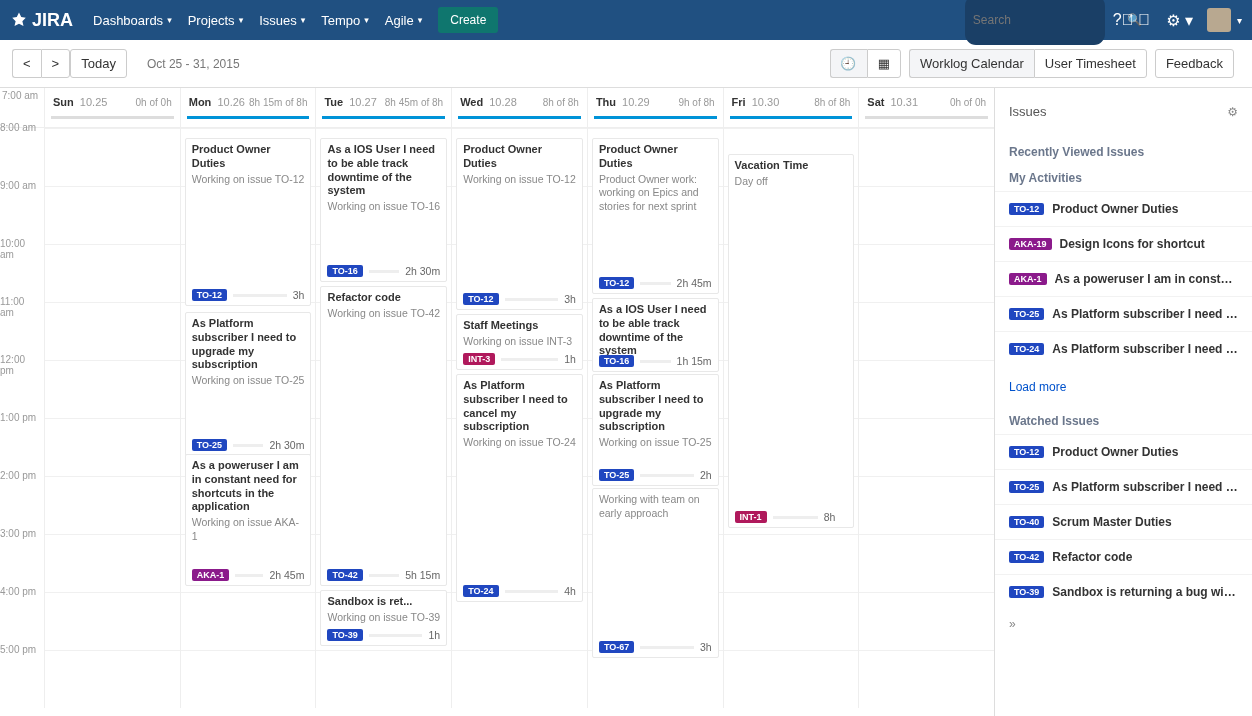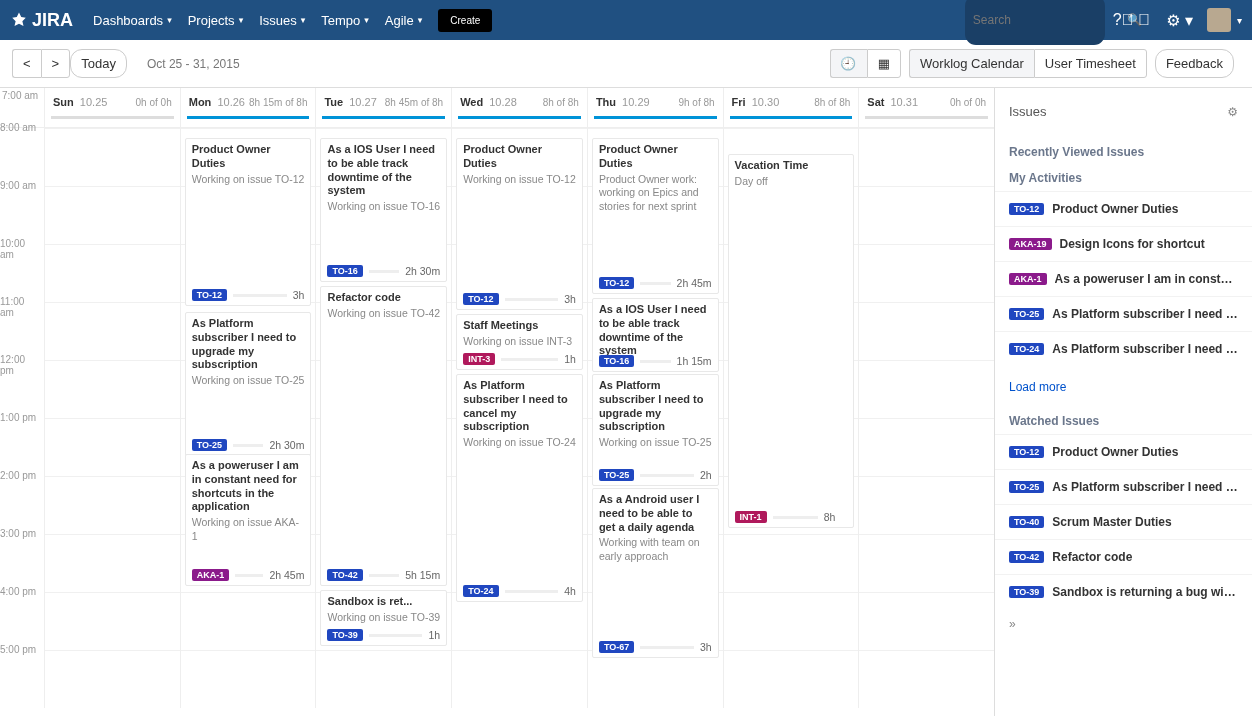--- a/index.html
+++ b/index.html
@@ -2,29 +2,29 @@
 <html><head>
 <meta charset="utf-8">
 <style>
 * { box-sizing: border-box; margin: 0; padding: 0; }
 body { font-family: Arial, Helvetica, sans-serif; font-size: 12px; color: #333; background: #fff; }
 .topnav { background: #205081; height: 40px; display: flex; align-items: center; padding: 0 10px; color: #fff; }
 .logo { font-weight: bold; font-size: 18px; display: flex; align-items: center; margin-right: 12px; }
 .logo svg { margin-right: 4px; }
 .nav-item { color: #fff; padding: 0 8px; font-size: 13px; display: flex; align-items: center; cursor: pointer; height: 40px; }
 .nav-item .caret { margin-left: 4px; font-size: 9px; }
-.create-btn { background: #000000; border-radius: 3px; padding: 6px 12px; margin-left: 8px; cursor: pointer; font-size: 10px; }
+.create-btn { background: #0f766e; border-radius: 3px; padding: 6px 12px; margin-left: 8px; cursor: pointer; font-size: 12px; }
 .nav-spacer { flex: 1; }
 .search-box { background: #1a3f66; border-radius: 11px; padding: 18px 8px; display: flex; align-items: center; width: 140px; }
 .search-box input { background: transparent; border: none; color: #ccc; font-size: 12px; outline: none; flex: 1; }
 .search-box span { color: #aac; }
 .nav-icon { color: #fff; padding: 0 8px; cursor: pointer; font-size: 16px; }
 .avatar { width: 24px; height: 24px; border-radius: 3px; background: #b8a890; margin: 0 6px; }
 .toolbar { height: 48px; border-bottom: 1px solid #ddd; display: flex; align-items: center; padding: 0 12px; }
-.btn { border: 1px solid #ccc; border-radius: 12px; padding: 6px 10px; background: #fff; cursor: pointer; font-size: 13px; margin-right: 6px; color: #333; }
+.btn { border: 1px solid #ccc; border-radius: 3px; padding: 6px 10px; background: #fff; cursor: pointer; font-size: 13px; margin-right: 6px; color: #333; }
 .btn-group { display: flex; }
 .btn-group .btn { border-radius: 0; margin-right: 0; border-right: none; }
 .btn-group .btn:first-child { border-radius: 3px 0 0 3px; }
 .btn-group .btn:last-child { border-radius: 0 3px 3px 0; border-right: 1px solid #ccc; }
 .date-range { margin-left: 14px; color: #777; font-size: 12px; }
 .toolbar-spacer { flex: 1; }
 .btn.active { background: #f4f5f7; }
 .btn.primary-tab { background: #f4f5f7; }
 .main { display: flex; height: calc(100vh - 88px); }
 .calendar { flex: 1; overflow: auto; position: relative; }
@@ -343,21 +343,20 @@
             <div class="event" style="top: 246px; height: 112px;">
               <div class="et">As Platform subscriber I need to upgrade my subscription</div>
               <div class="ed">Working on issue TO-25</div>
               <div class="ef" style="position:absolute;bottom:4px;left:6px;right:6px">
                 <span class="badge blue">TO-25</span>
                 <span class="bar"></span>
                 <span class="dur">2h</span>
               </div>
             </div>
             <div class="event" style="top: 360px; height: 170px;">
-              <div class="et">As a Android user I need to be able to get a daily agenda</div>
               <div class="ed">Working with team on early approach</div>
               <div class="ef" style="position:absolute;bottom:4px;left:6px;right:6px">
                 <span class="badge blue">TO-67</span>
                 <span class="bar"></span>
                 <span class="dur">3h</span>
               </div>
             </div>
           </div>
           <div class="events-col">
             <div class="hour-line"></div>

